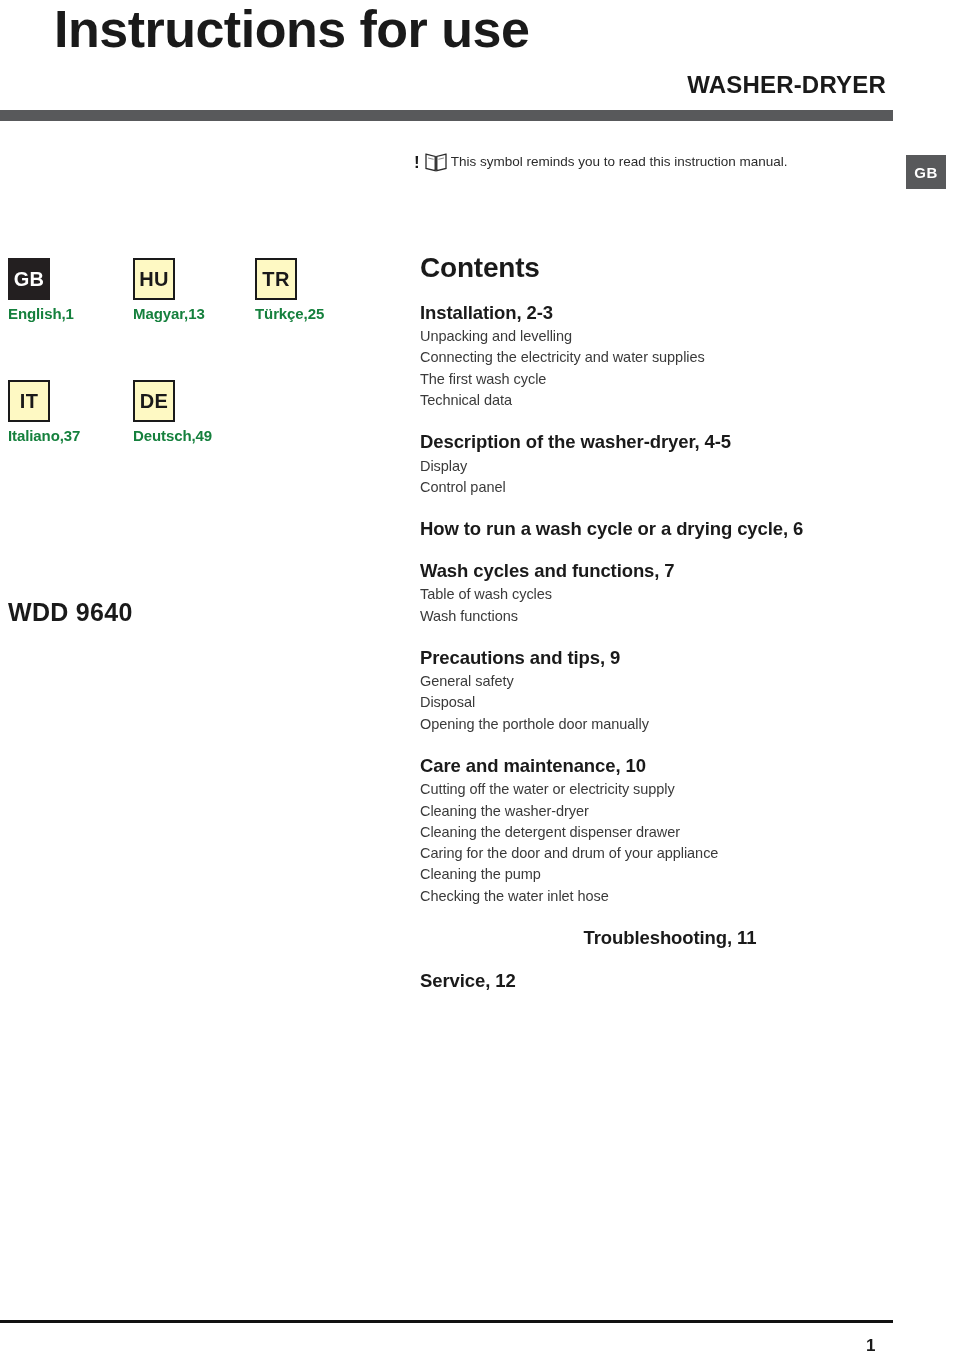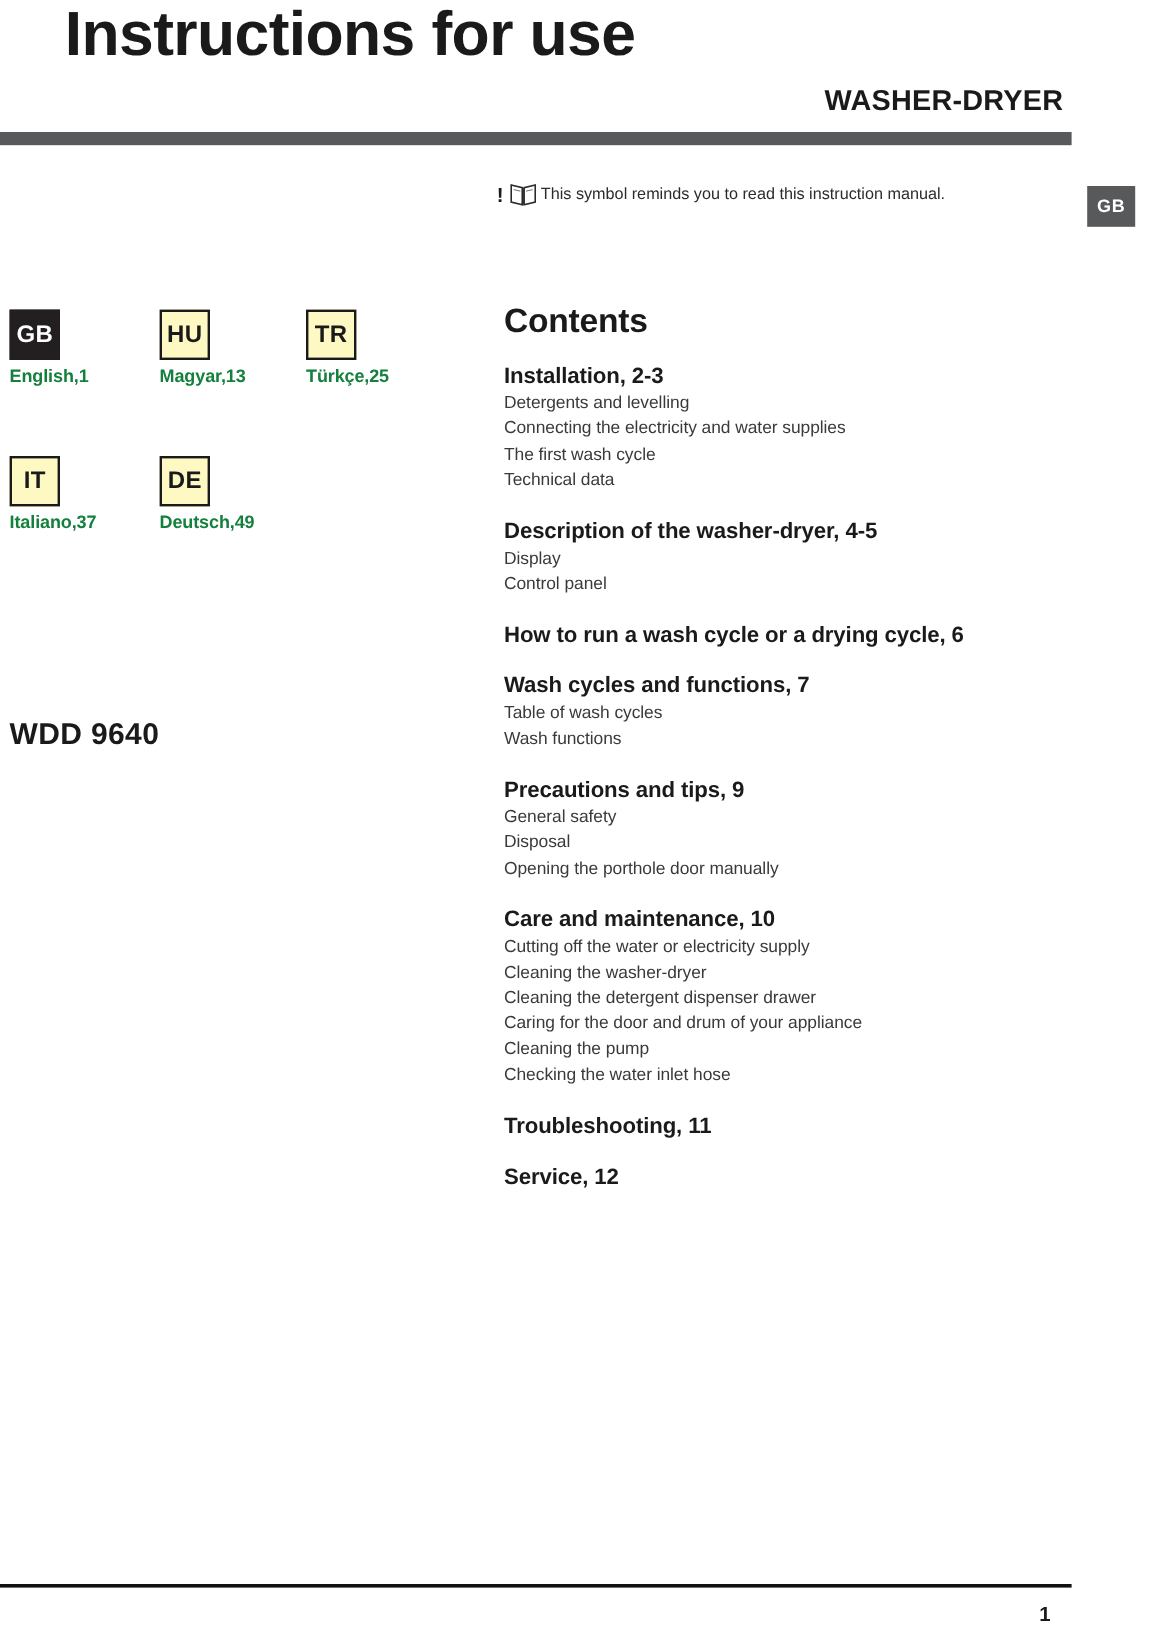--- a/index.html
+++ b/index.html
@@ -170,20 +170,21 @@
     line-height: 1.25;
   }
   .toc-sub {
     font-size: 14.5px;
     color: #3a3a3a;
     line-height: 1.47;
     letter-spacing: -0.05px;
   }
   .toc-section.tight {
     margin-bottom: 20px;
+    text-align: center;
   }
 
   
   .footer-rule {
     position: absolute;
     left: 0px;
     top: 1320px;
     width: 893px;
     height: 3px;
     background: #111111;
@@ -253,21 +254,21 @@
 
   </div>
 
   <div class="model-name">WDD 9640</div>
 
   <div class="contents">
     <div class="contents-title">Contents</div>
 
     <div class="toc-section">
       <div class="toc-heading">Installation, 2-3</div>
-      <div class="toc-sub">Detergents and levelling</div>
+      <div class="toc-sub">Unpacking and levelling</div>
       <div class="toc-sub">Connecting the electricity and water supplies</div>
       <div class="toc-sub">The first wash cycle</div>
       <div class="toc-sub">Technical data</div>
     </div>
 
     <div class="toc-section">
       <div class="toc-heading">Description of the washer-dryer, 4-5</div>
       <div class="toc-sub">Display</div>
       <div class="toc-sub">Control panel</div>
     </div>

